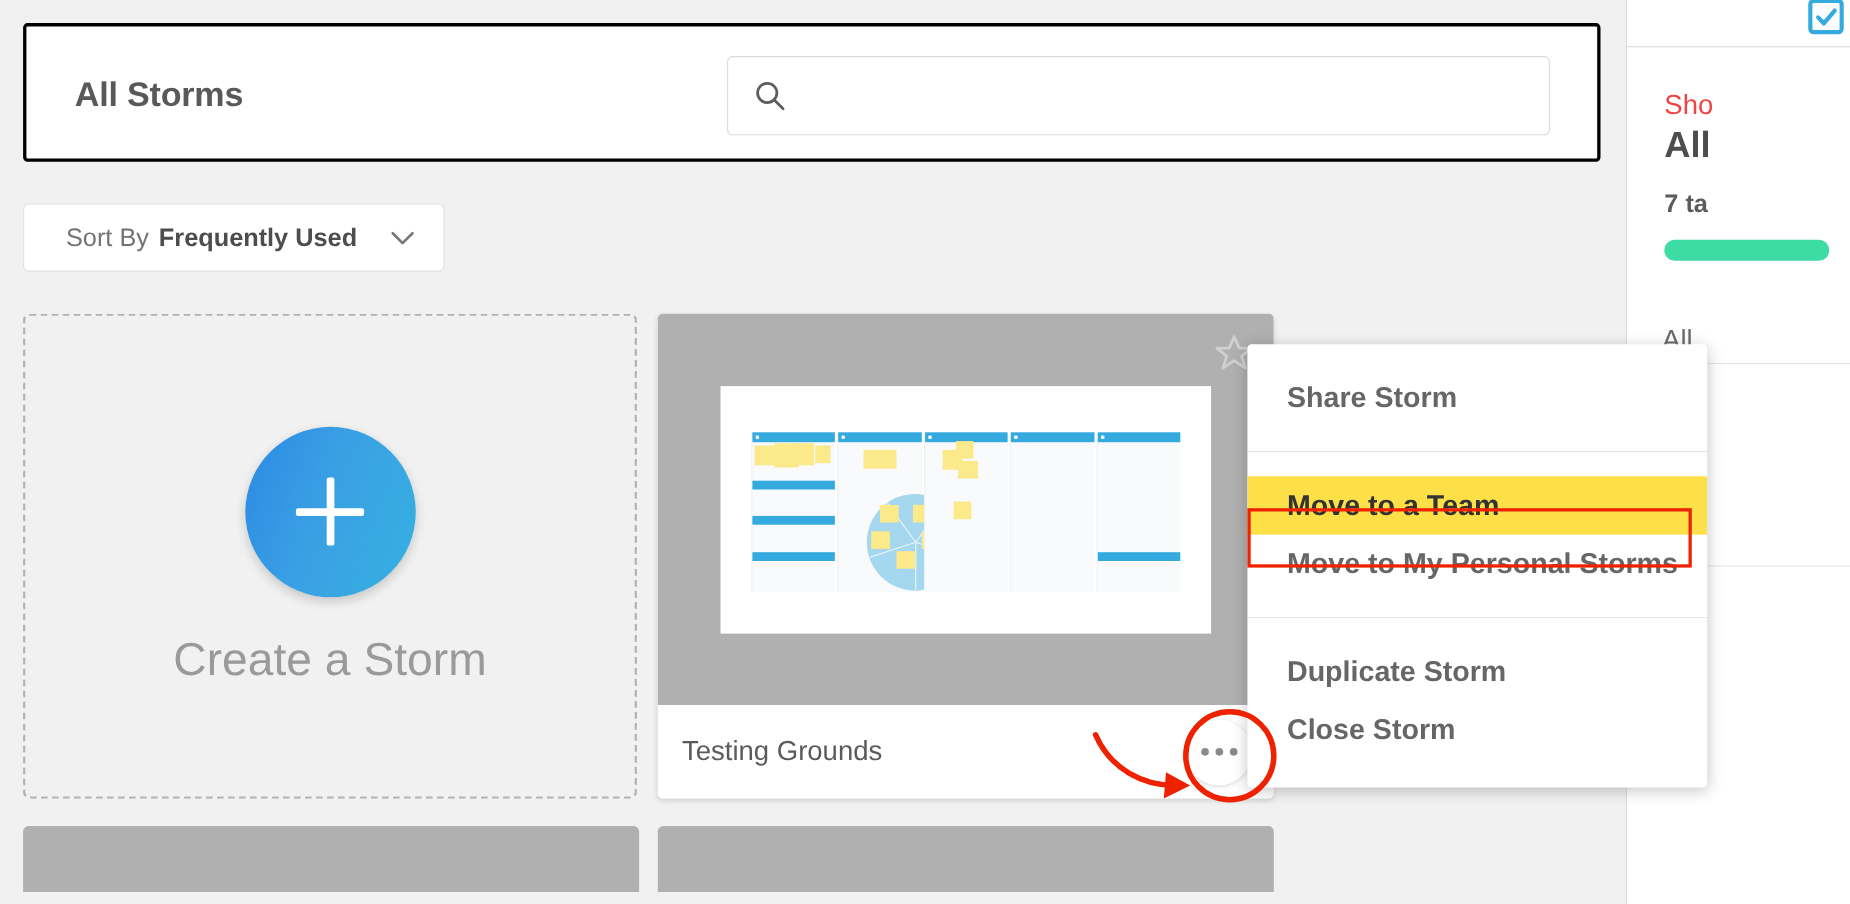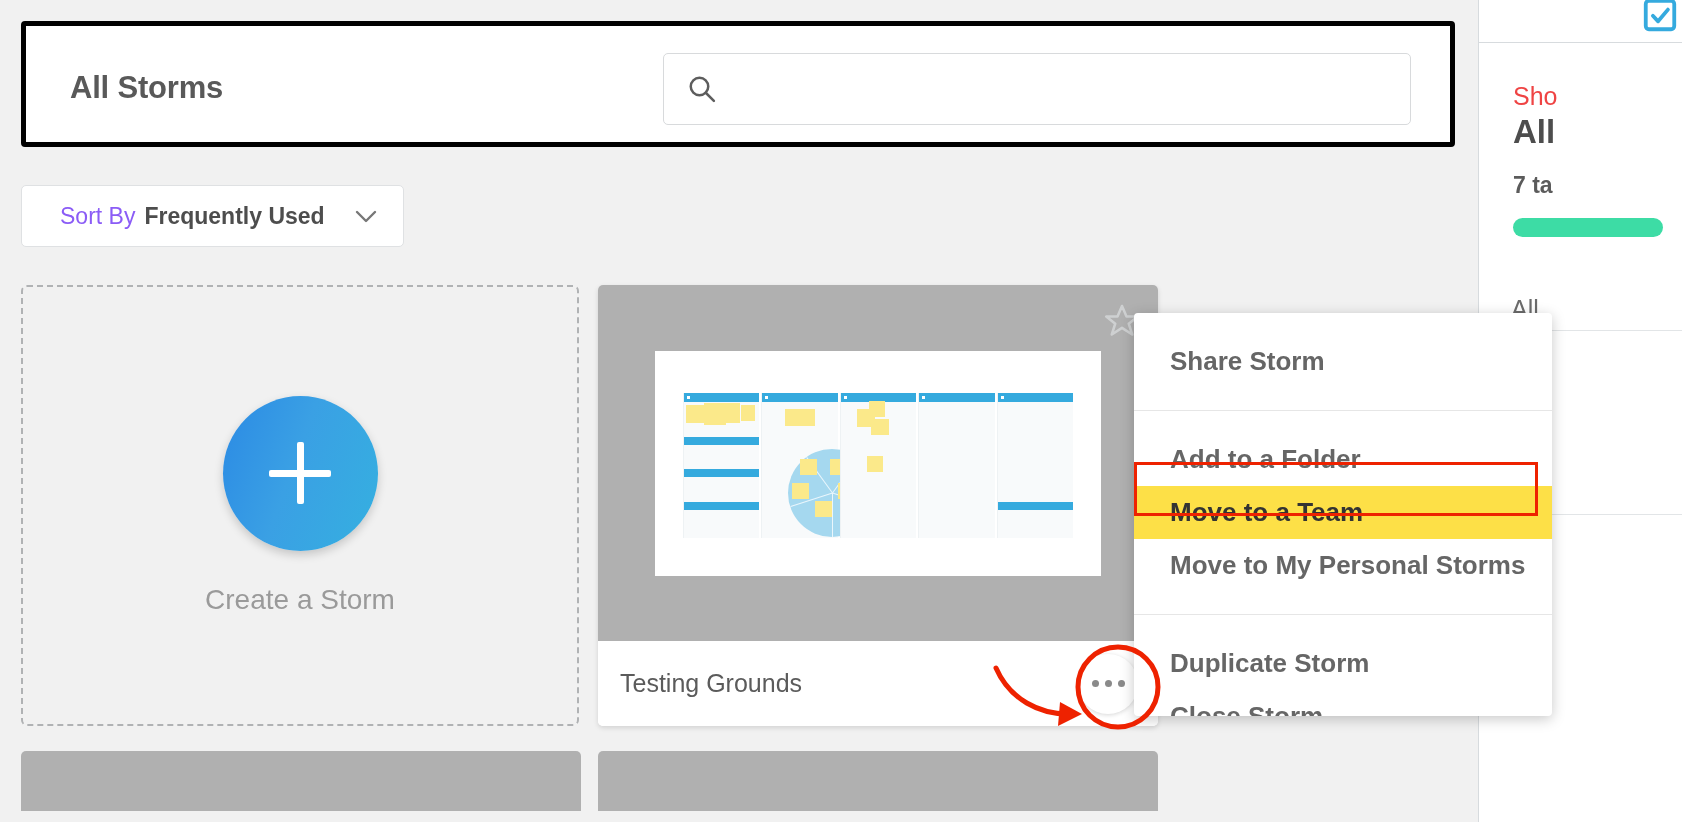--- a/index.html
+++ b/index.html
@@ -18,21 +18,21 @@
     width: 1478px; height: 822px;
     background: #f1f1f1;
     overflow: hidden;
   }
 
   
   .header-panel {
     position: absolute; left: 21px; top: 21px;
     width: 1434px; height: 126px;
     background: #ffffff;
-    border: 5px solid #000000;
+    border: 3px solid #000000;
     border-radius: 4px;
   }
   .page-title {
     position: absolute; left: 44px; top: 44px;
     font-size: 31px; font-weight: bold; color: #595959;
     letter-spacing: -0.2px;
   }
   .search-box {
     position: absolute; left: 637px; top: 27px;
     width: 748px; height: 72px;
@@ -56,21 +56,21 @@
   
   .filter-row { position: absolute; left: 21px; top: 185px; display: flex; gap: 27px; }
   .filter-btn {
     height: 62px; background: #fff;
     border: 1px solid #dfe1e3; border-radius: 5px;
     display: flex; align-items: center;
     padding: 0 26px 0 38px;
     font-size: 23px; color: #5e5e5e;
     cursor: pointer; white-space: nowrap;
   }
-  .filter-btn .lead { color: #8b5cf6; font-weight: normal; }
+  .filter-btn .lead { color: #737373; font-weight: normal; }
   .filter-btn .val { font-weight: bold; color: #4d4d4d; margin-left: 9px; }
   .chev { margin-left: 30px; display: block; }
 
   
   .cards { position: absolute; left: 21px; top: 285px; }
   .card-create {
     position: absolute; left: 0; top: 0;
     width: 558px; height: 441px;
     border: 2px dashed #b0b2b4;
     border-radius: 6px;
@@ -83,21 +83,21 @@
     width: 155px; height: 155px; border-radius: 50%;
     background: linear-gradient(110deg, #2b8ae4 0%, #3aa0e4 45%, #35b0e0 100%);
     box-shadow: 0 4px 10px rgba(0,0,0,.18);
     position: relative;
   }
   .plus-circle::before, .plus-circle::after {
     content:""; position: absolute; background: #fff; border-radius: 2px;
   }
   .plus-circle::before { width: 62px; height: 7px; left: 46px; top: 74px; }
   .plus-circle::after  { width: 7px; height: 62px; left: 74px; top: 46px; }
-  .create-label { margin-top: 33px; font-size: 28px; color: #9a9a9a; }
+  .create-label { margin-top: 33px; font-size: 42px; color: #9a9a9a; }
 
   .card-storm {
     position: absolute; left: 577px; top: 0;
     width: 560px; height: 441px;
     background: #fff;
     border-radius: 5px;
     box-shadow: 0 2px 5px rgba(0,0,0,.13);
     overflow: hidden;
     padding-left: 37px;
   }
@@ -326,21 +326,20 @@
     <div class="ctx-pad-top"></div>
 
     <div class="ctx-group">
       <div class="ctx-item">Share Storm</div>
     </div>
     <div class="ctx-pad-bot"></div>
     <div class="ctx-sep"></div>
     <div class="ctx-pad-top"></div>
 
     <div class="ctx-group">
-      <div class="ctx-item">Add to a Folder</div>
       <div class="ctx-item is-highlighted">Move to a Team</div>
       <div class="ctx-item">Move to My Personal Storms</div>
     </div>
     <div class="ctx-pad-bot"></div>
     <div class="ctx-sep"></div>
     <div class="ctx-pad-top"></div>
 
     <div class="ctx-group">
       <div class="ctx-item">Duplicate Storm</div>
       <div class="ctx-item">Close Storm</div>

